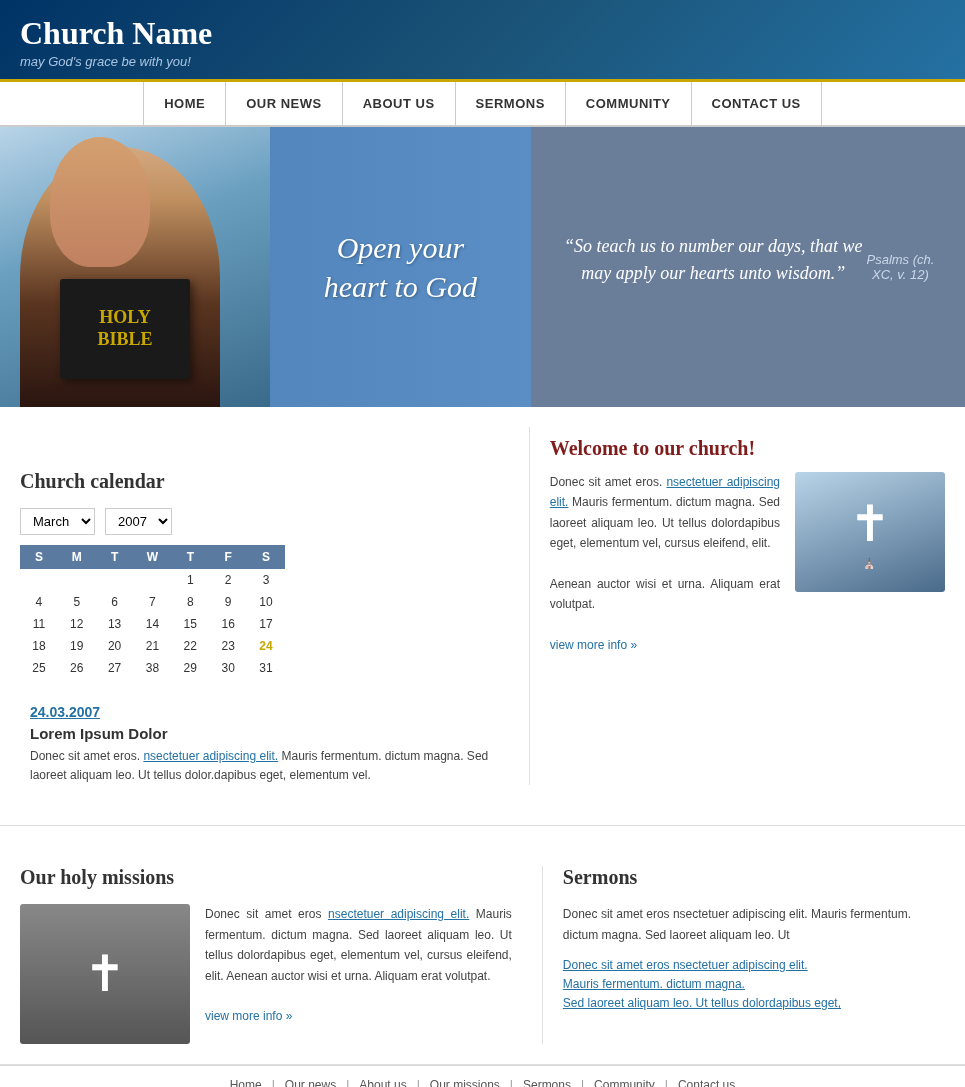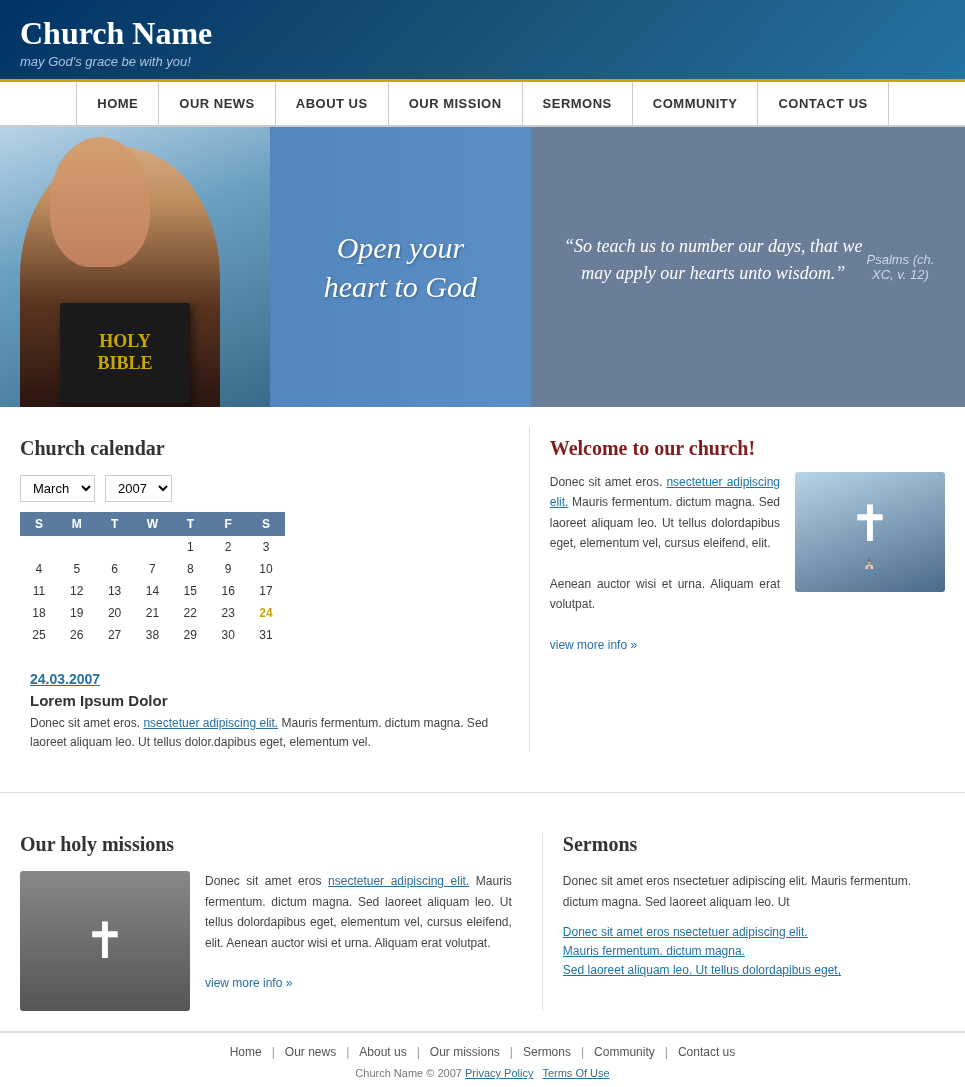--- a/index.html
+++ b/index.html
@@ -84,21 +84,21 @@
       position: absolute;
       top: 10px;
       left: 50px;
       width: 100px;
       height: 130px;
       background: linear-gradient(to bottom, #d4a070, #c08060);
       border-radius: 50% 50% 40% 40%;
     }
     .hero-book {
       position: absolute;
-      bottom: 4px;
+      bottom: 28px;
       left: 60px;
       width: 130px;
       height: 100px;
       background: #1a1a1a;
       border-radius: 3px;
       display: flex;
       flex-direction: column;
       align-items: center;
       justify-content: center;
       color: #c8a800;
@@ -162,20 +162,21 @@
     .right-column { width: 45%; padding-left: 20px; border-left: 1px solid #e0e0e0; }
 
     
     .calendar-section { padding: 10px 0; }
     .section-title {
       font-size: 20px;
       font-weight: bold;
       color: #333;
       margin-bottom: 15px;
       font-family: Georgia, serif;
+      margin-top: 33px;
     }
     .calendar-controls {
       display: flex;
       gap: 10px;
       margin-bottom: 10px;
     }
     .calendar-select {
       padding: 4px 8px;
       border: 1px solid #ccc;
       font-size: 13px;
@@ -304,21 +305,20 @@
 
   <div class="header border-gold">
     <div class="header-title">Church Name</div>
     <div class="header-subtitle">may God's grace be with you!</div>
   </div>
 
   <nav class="nav">
   <div class="nav-item">HOME</div>
       <div class="nav-item">OUR NEWS</div>
       <div class="nav-item">ABOUT US</div>
-      <div class="nav-item">OUR MISSION</div>
       <div class="nav-item">SERMONS</div>
       <div class="nav-item">COMMUNITY</div>
       <div class="nav-item">CONTACT US</div>
     </nav>
 
   <div class="hero">
     <div class="hero-left">
       <div class="hero-person">
         <div class="hero-book">
           <span>HOLY</span>

